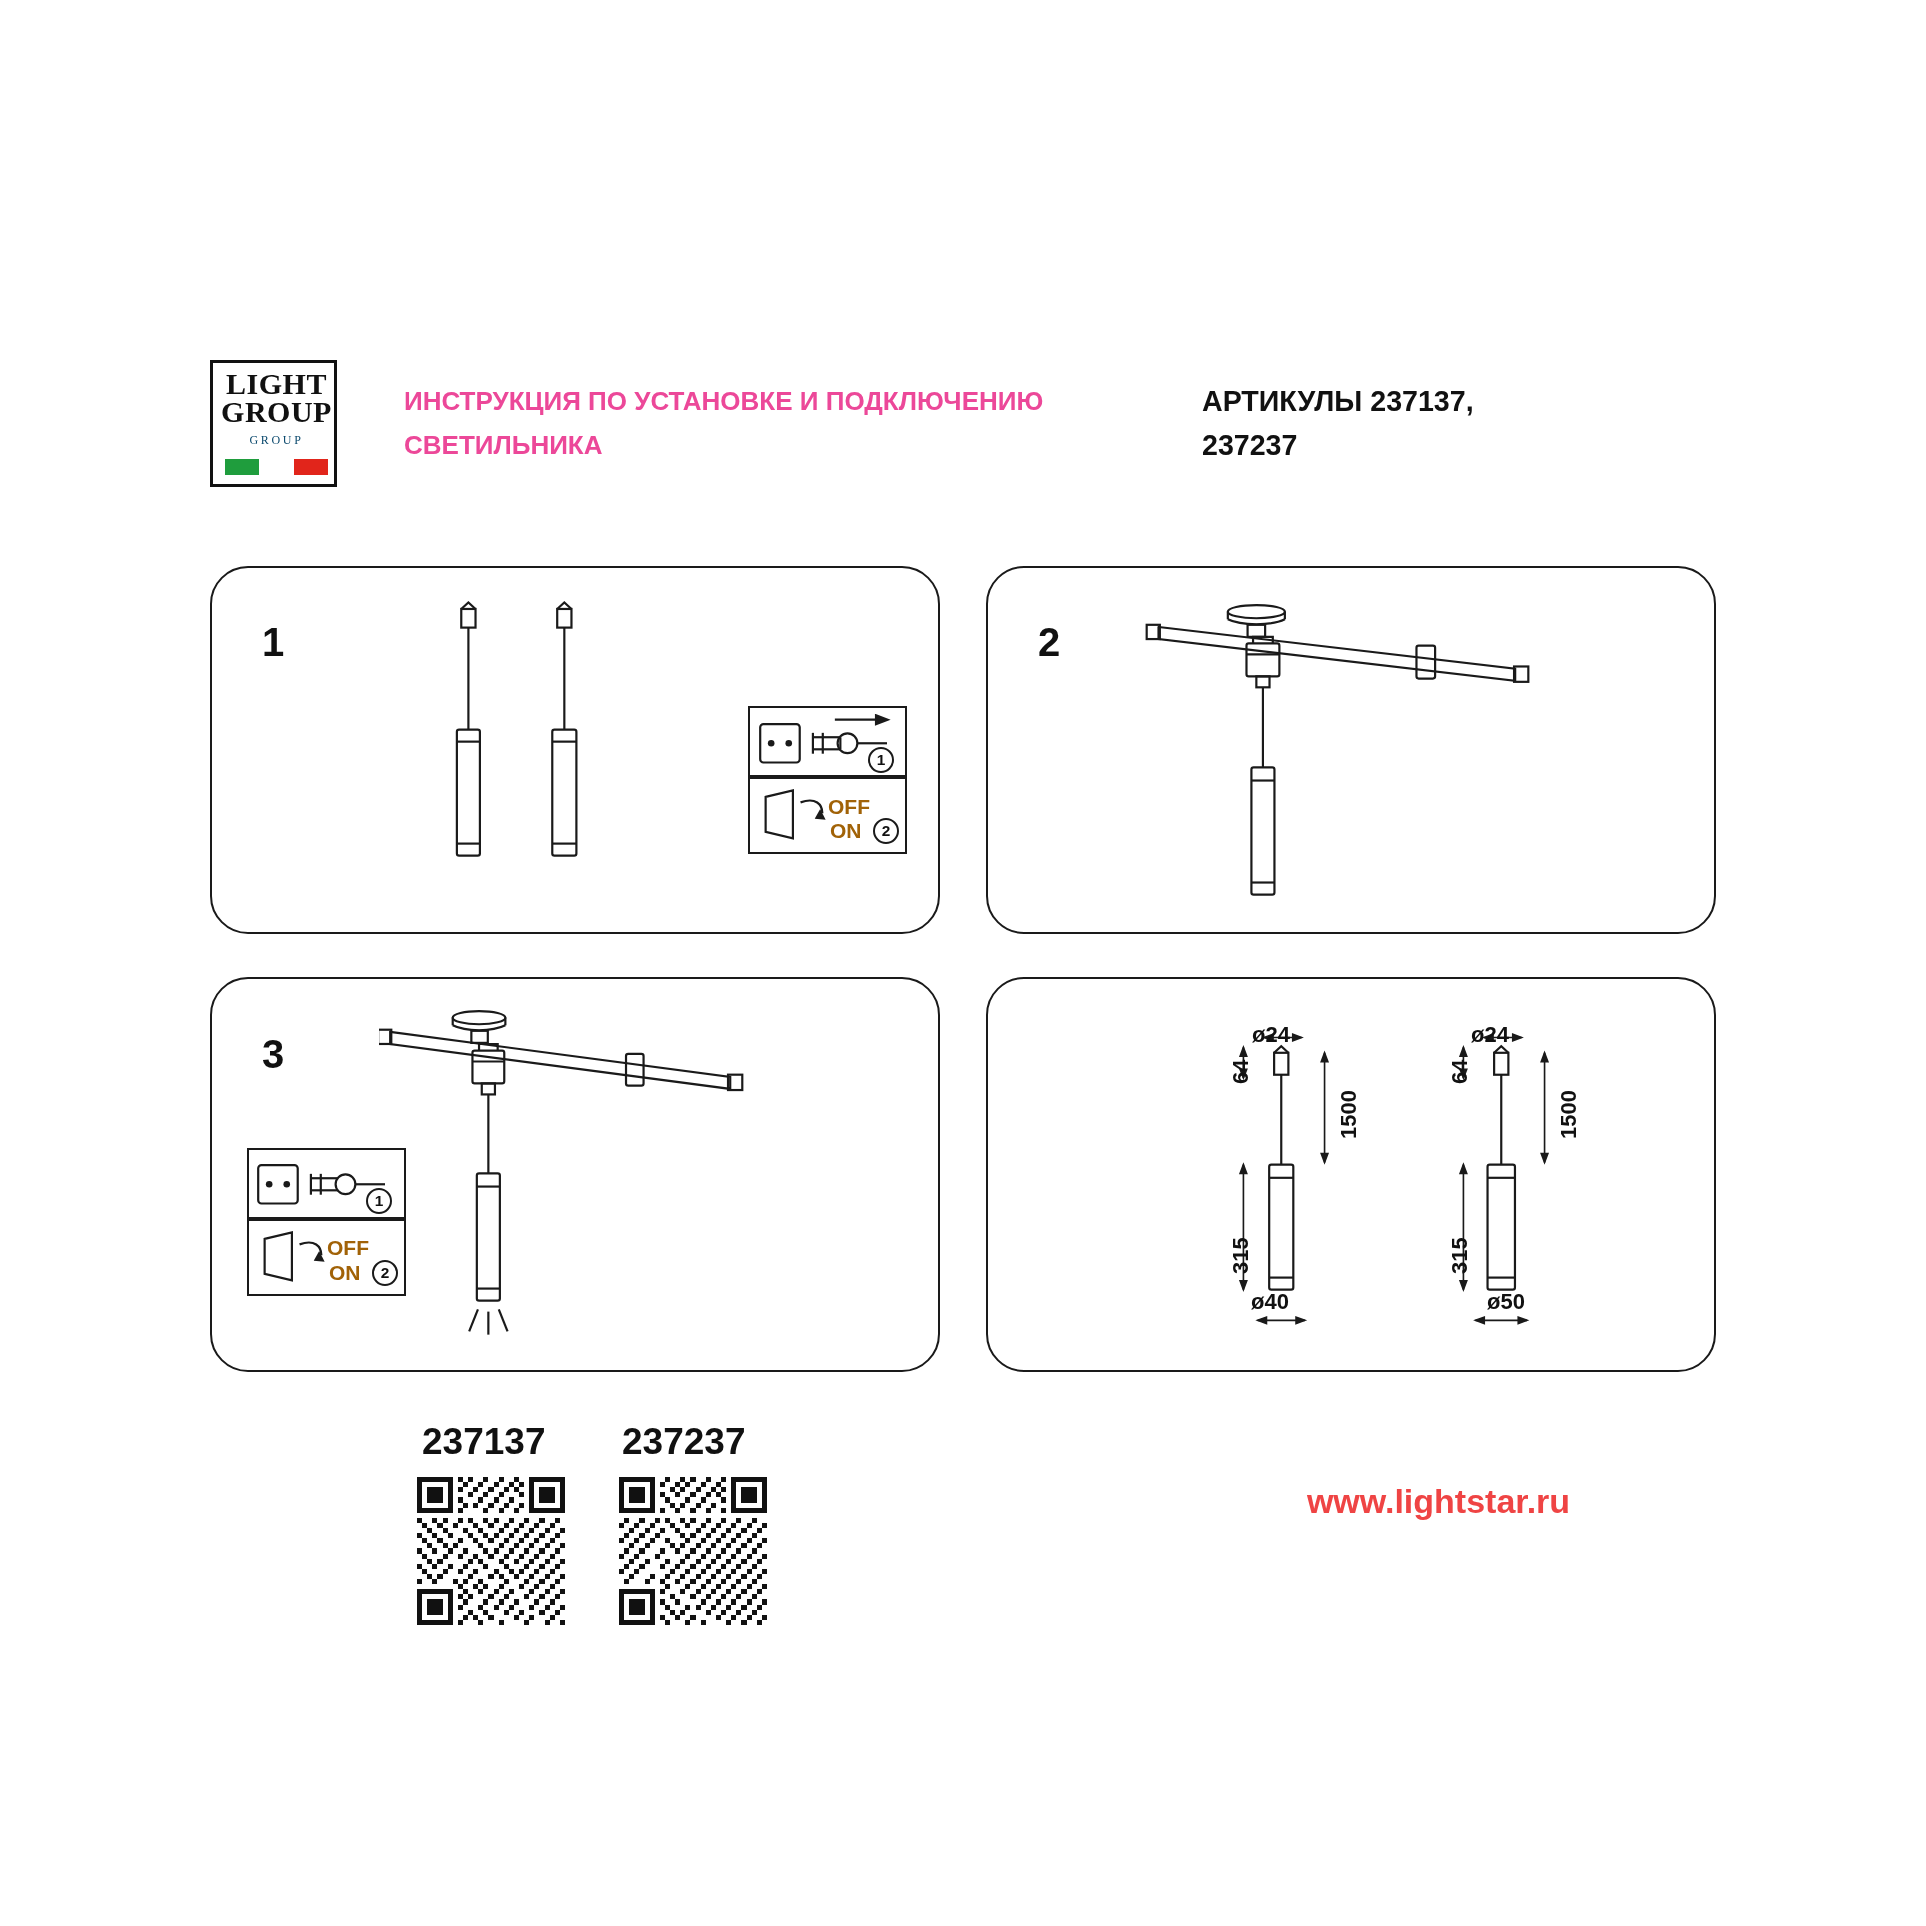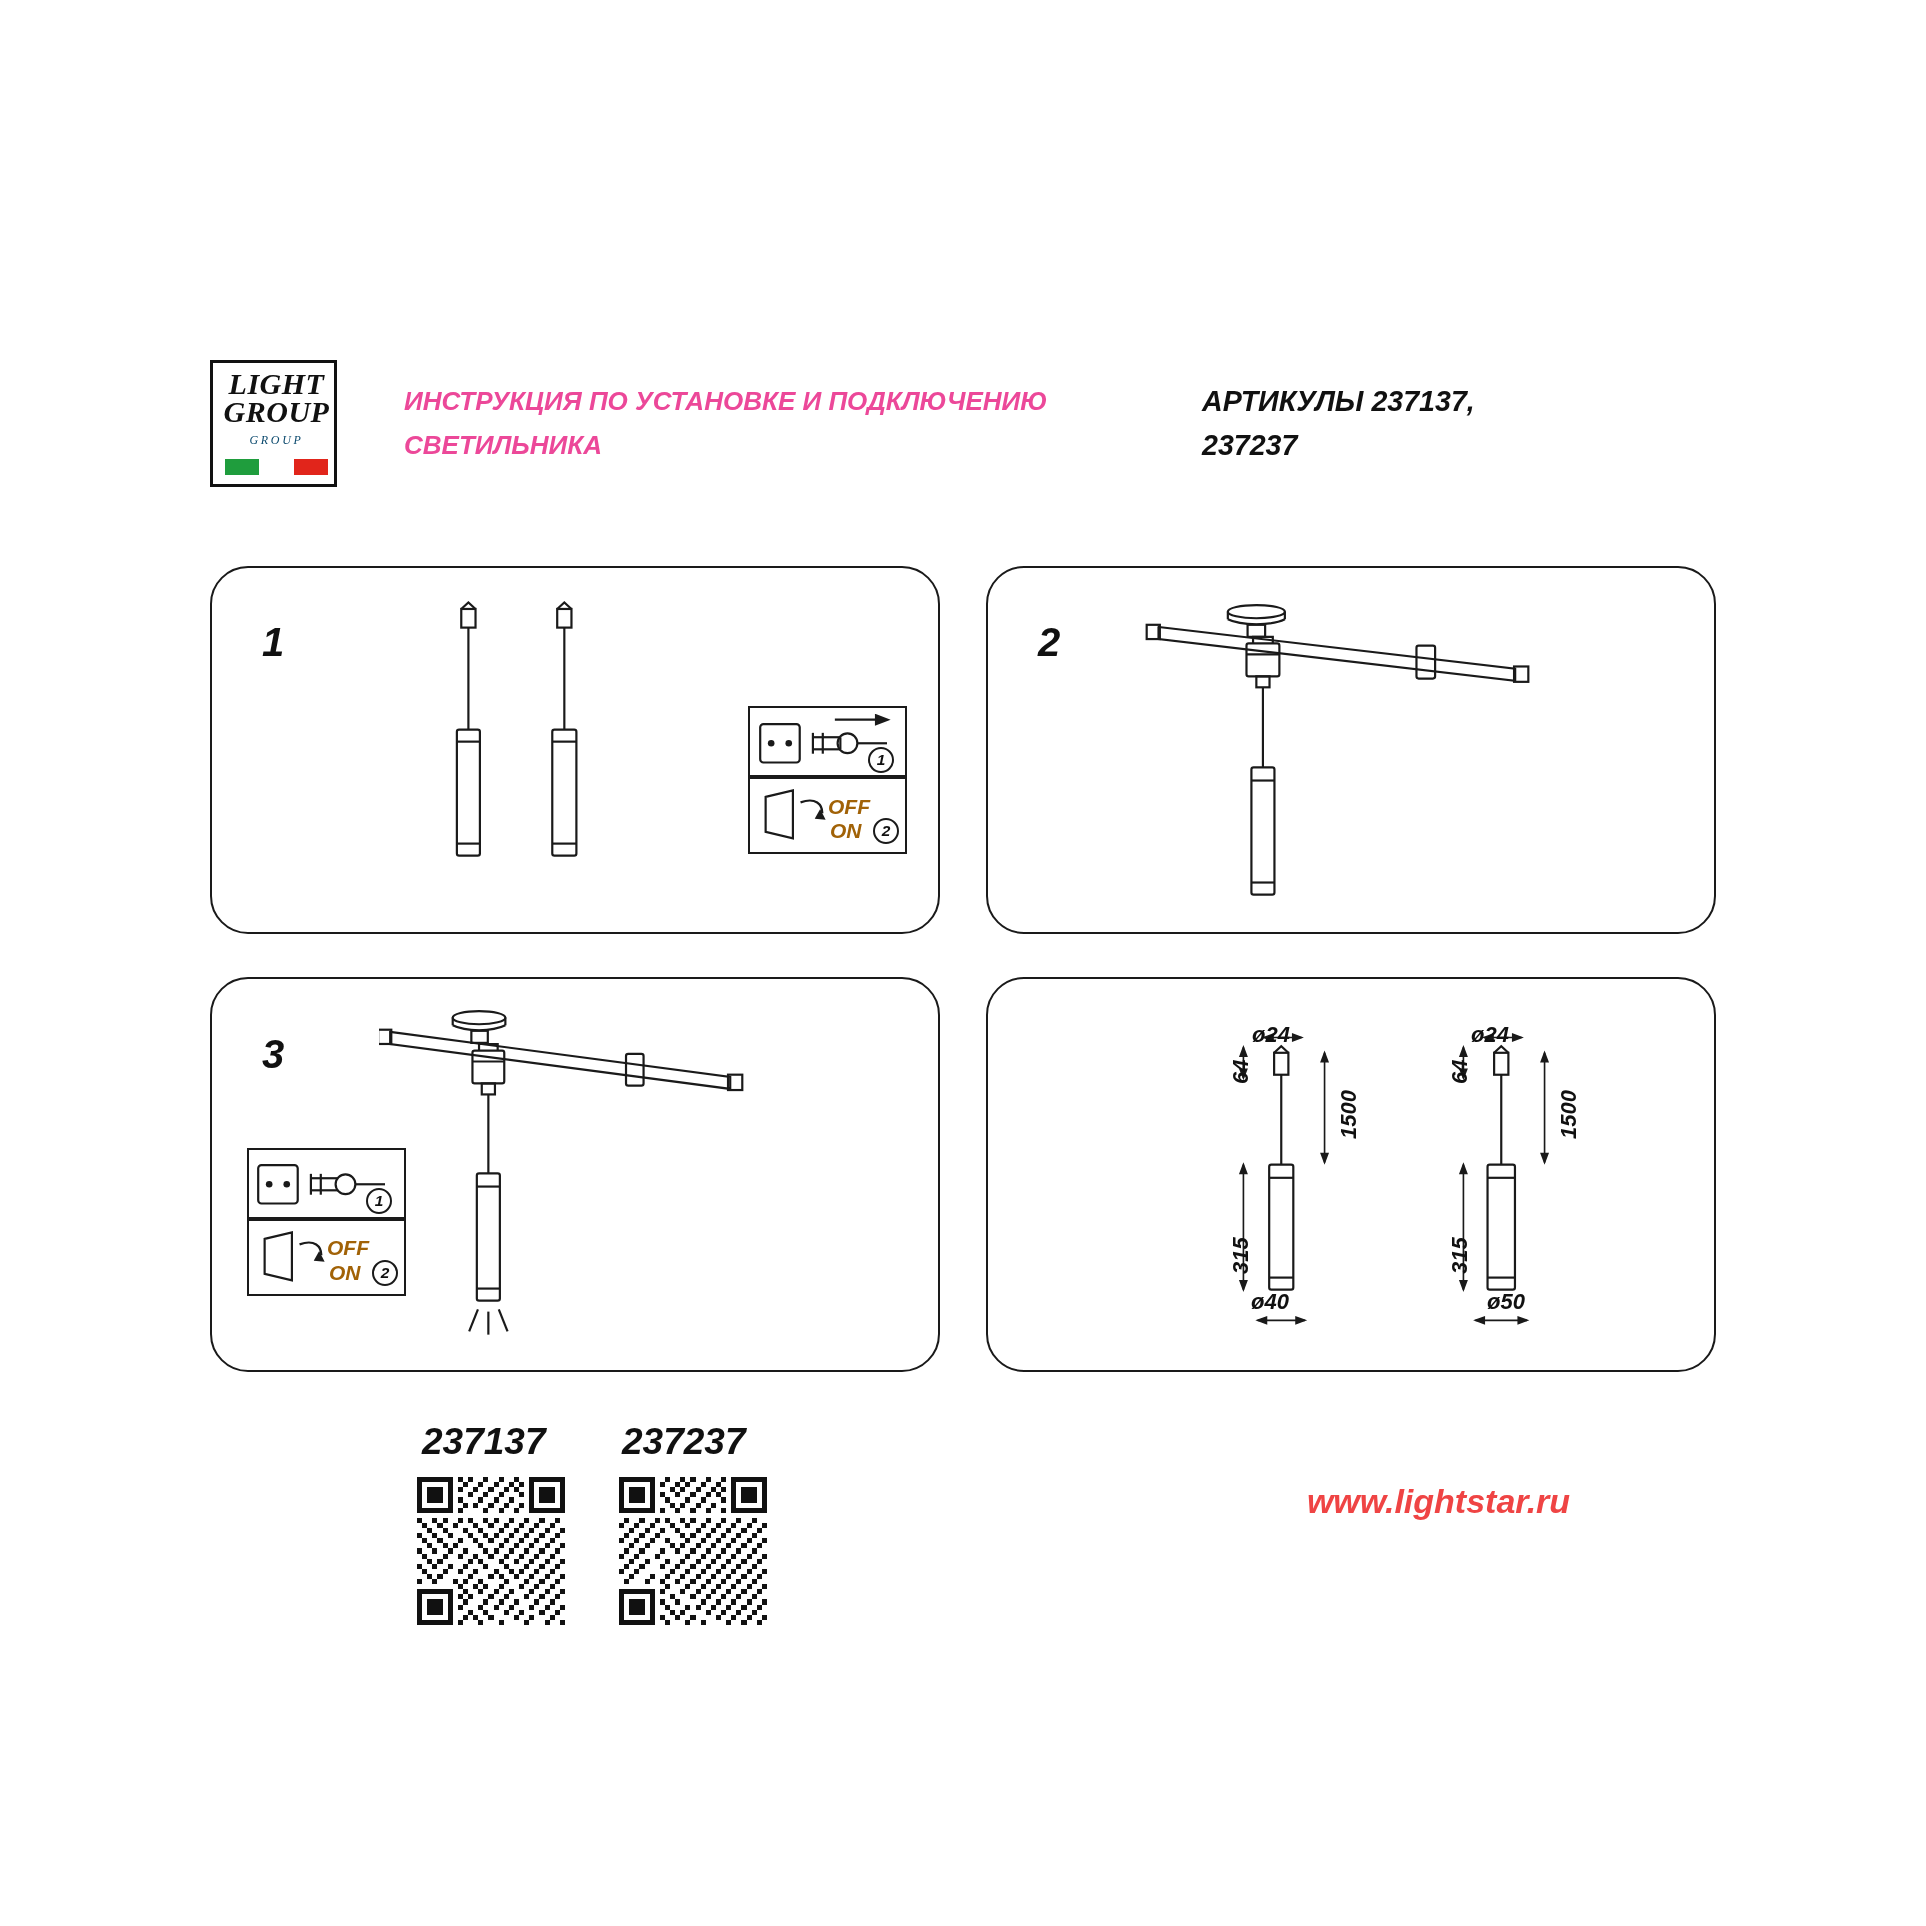--- a/index.html
+++ b/index.html
@@ -1,17 +1,17 @@
 <!DOCTYPE html>
 <html style="font-size:8.8px"><head>
 <meta charset="utf-8">
 <style>
   html,body{margin:0;padding:0;background:#ffffff;}
   body{width:1926px;height:1926px;font-family:"Liberation Sans",sans-serif;color:#1a1a1a;position:relative;overflow:hidden;}
-  .sheet{position:absolute;left:0;top:0;width:1735px;height:1926px;font-style:italic;}
+  .sheet{position:absolute;left:0;top:0;width:1735px;height:1926px;}
 
   
   .logo-box{position:absolute;left:210px;top:360px;width:127px;height:127px;border:3.3px solid #111;box-sizing:border-box;background:#fff;}
   .logo-text{position:absolute;left:0;top:6.6px;width:127px;text-align:center;font-family:"Liberation Serif",serif;font-weight:bold;font-size:30px;line-height:28.6px;letter-spacing:0.5px;color:#111;}
   .logo-sub{position:absolute;left:0;top:70px;width:127px;text-align:center;font-family:"Liberation Serif",serif;font-size:12px;letter-spacing:2.7px;color:#0c4a6e;}
   .flag{position:absolute;left:12px;bottom:8.8px;width:103px;height:16.5px;display:flex;}
   .flag span{flex:1 1 0;}
   .flag .g{background:#1f9d3d;}
   .flag .w{background:#ffffff;}
   .flag .r{background:#e1251b;}

